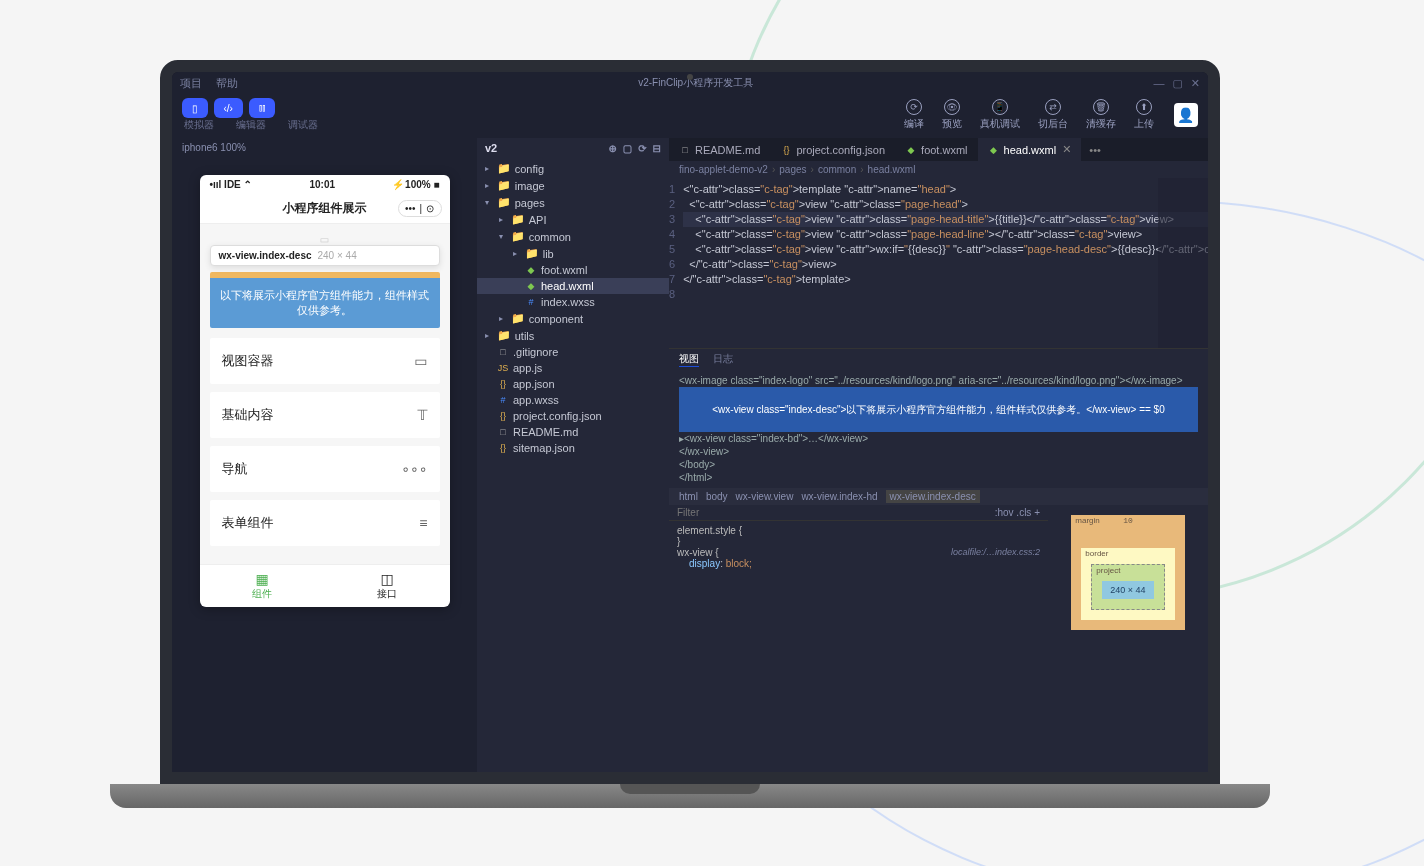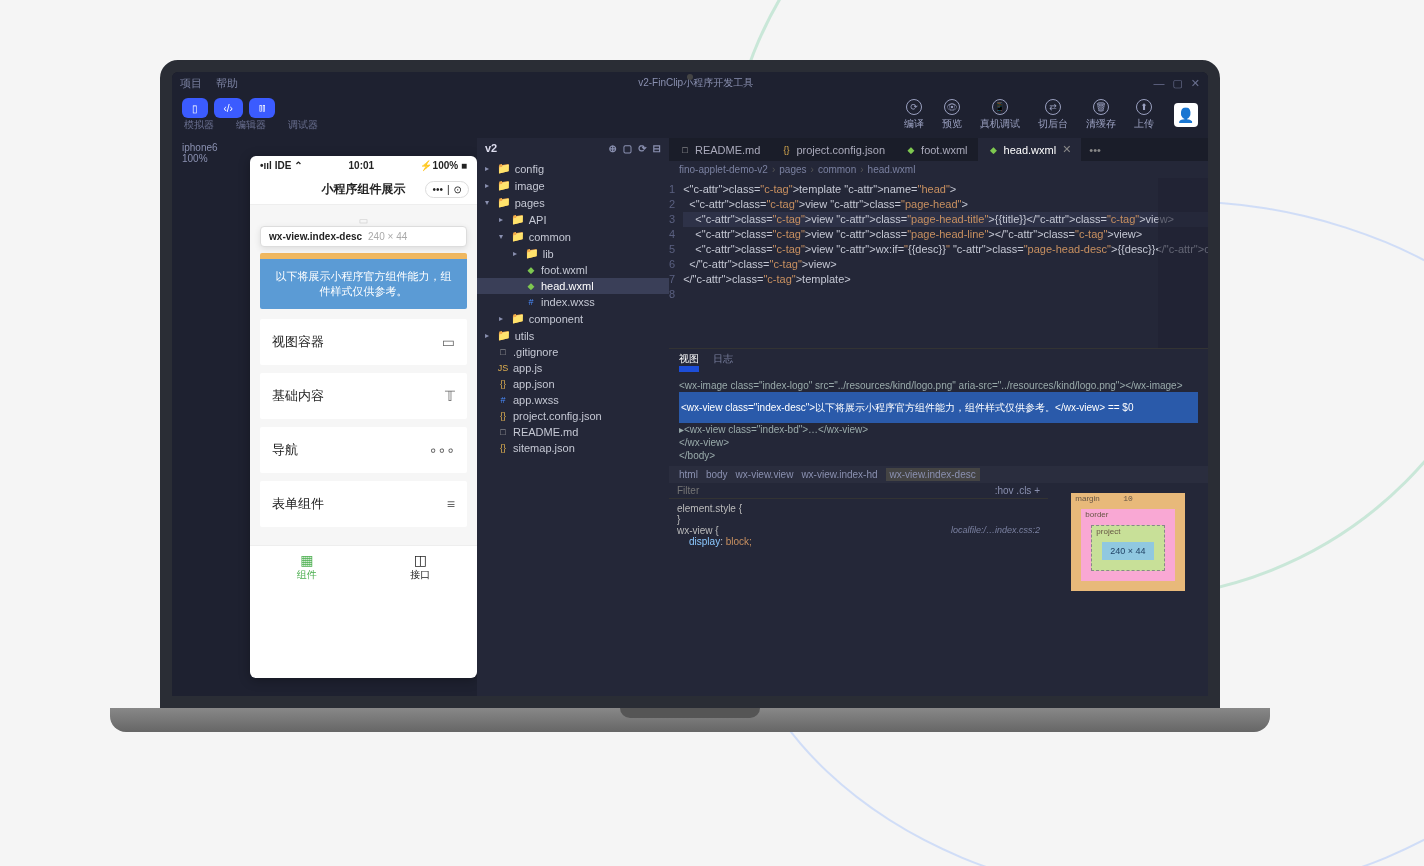--- a/index.html
+++ b/index.html
@@ -5,21 +5,21 @@
 * { margin: 0; padding: 0; box-sizing: border-box; font-family: -apple-system, "Microsoft YaHei", Arial, sans-serif; }
 body { background: #f5f5f5; width: 1424px; height: 866px; overflow: hidden; position: relative; }
 
 
 .bg-curve { position: absolute; border-radius: 50%; border: 2px solid; }
 .curve1 { width: 800px; height: 800px; border-color: rgba(100,200,150,0.3); top: -200px; right: -100px; border-width: 3px; }
 .curve2 { width: 900px; height: 700px; border-color: rgba(100,150,255,0.25); top: 200px; right: -200px; border-width: 2px; }
 
 
 .laptop { position: absolute; left: 160px; top: 60px; width: 1060px; }
-.laptop-screen { background: #1a1d29; border: 12px solid #2a2d35; border-radius: 18px 18px 0 0; height: 648px; overflow: hidden; position: relative; }
+.laptop-screen { background: #1a1d29; border: 12px solid #2a2d35; border-radius: 18px 18px 0 0; height: 724px; overflow: hidden; position: relative; }
 .laptop-camera { position: absolute; top: 2px; left: 50%; transform: translateX(-50%); width: 6px; height: 6px; background: #444; border-radius: 50%; z-index: 100; }
 .laptop-base { height: 24px; background: linear-gradient(#888, #666); margin: 0 -50px; border-radius: 0 0 16px 16px; position: relative; }
 .laptop-notch { position: absolute; top: 0; left: 50%; transform: translateX(-50%); width: 140px; height: 10px; background: #555; border-radius: 0 0 10px 10px; }
 
 
 .app { display: flex; flex-direction: column; height: 100%; color: #c5c8d4; font-size: 11px; }
 
 
 .titlebar { display: flex; align-items: center; height: 22px; background: #1e2130; padding: 0 8px; }
 .menubar { display: flex; gap: 14px; color: #7a80a0; }
@@ -34,21 +34,21 @@
 .toolbar-spacer { flex: 1; }
 .tool-icons { display: flex; gap: 18px; }
 .tool-icon { display: flex; flex-direction: column; align-items: center; gap: 2px; color: #9aa0c0; font-size: 10px; cursor: pointer; }
 .tool-icon-glyph { width: 16px; height: 16px; border: 1.5px solid #9aa0c0; border-radius: 50%; display: flex; align-items: center; justify-content: center; font-size: 9px; }
 .avatar { width: 24px; height: 24px; background: #fff; border-radius: 4px; margin-left: 14px; display: flex; align-items: center; justify-content: center; font-size: 14px; }
 
 
 .main { flex: 1; display: flex; overflow: hidden; }
 
 
-.sim-panel { width: 305px; background: #1e2130; display: flex; flex-direction: row; }
+.sim-panel { width: 305px; background: #1e2130; display: flex; flex-direction: column; }
 .sim-header { padding: 4px 10px; font-size: 10px; color: #8a90b0; }
 .phone-frame { margin: 18px auto; width: 250px; background: #fff; border-radius: 6px; color: #222; overflow: hidden; box-shadow: 0 2px 12px rgba(0,0,0,0.3); }
 .phone-status { display: flex; justify-content: space-between; padding: 4px 10px; font-size: 10px; font-weight: 600; }
 .phone-nav { display: flex; align-items: center; justify-content: center; padding: 6px; position: relative; border-bottom: 1px solid #eee; }
 .phone-title { font-size: 12px; font-weight: 600; }
 .phone-actions { position: absolute; right: 8px; display: flex; gap: 4px; border: 1px solid #ddd; border-radius: 12px; padding: 2px 6px; font-size: 10px; }
 .phone-body { padding: 10px; background: #f6f6f6; }
 .tooltip { background: #fff; border: 1px solid #ddd; border-radius: 4px; padding: 4px 8px; font-size: 10px; position: relative; margin-bottom: 6px; box-shadow: 0 2px 6px rgba(0,0,0,0.1); }
 .tooltip .dim { color: #aaa; margin-left: 6px; }
 .highlight-block { background: #5b9bd5; color: #fff; padding: 10px; font-size: 11px; text-align: center; border-radius: 2px; border-top: 6px solid #f0b860; margin-bottom: 10px; }
@@ -91,45 +91,45 @@
 .code-body { padding: 4px 0; flex: 1; }
 .code-line { line-height: 15px; white-space: pre; }
 .code-line.hl { background: #2e3248; }
 .minimap { position: absolute; right: 0; top: 0; width: 50px; height: 100%; background: #1f2232; opacity: 0.6; }
 .c-str { color: #c89060; }
 .c-brace { color: #c5c8d4; }
 
 
 .devtools { flex: 1; background: #1e2130; display: flex; flex-direction: column; border-top: 1px solid #333; overflow: hidden; }
 .dt-top-tabs { display: flex; gap: 14px; padding: 3px 10px; font-size: 10px; color: #7a80a0; background: #242738; }
-.dt-top-tabs .active { color: #fff; border-bottom: 6px solid #1d4ed8; }
+.dt-top-tabs .active { color: #fff; border-bottom: 1px solid #1d4ed8; }
 .dt-dom { padding: 4px 10px; font-size: 10px; font-family: Consolas, monospace; color: #9aa; background: #242738; flex: 0 0 auto; }
 .dt-dom-line { line-height: 13px; white-space: nowrap; overflow: hidden; text-overflow: ellipsis; }
-.dt-dom-line.sel { background: #2a5aaa; color: #fff; padding: 9px 2px; }
+.dt-dom-line.sel { background: #2a5aaa; color: #fff; padding: 16px 2px; text-align: center; }
 
 .dt-crumbs { padding: 3px 10px; font-size: 10px; color: #8a90b0; background: #2a2d3e; }
 .dt-crumbs span { margin-right: 8px; }
 .dt-crumbs .active { background: #444; padding: 1px 4px; }
 
 .dt-bottom { flex: 1; display: flex; background: #242738; }
 .dt-styles { flex: 1; display: flex; flex-direction: column; font-size: 10px; }
 .dt-style-tabs { display: flex; gap: 12px; padding: 3px 8px; color: #8a90b0; border-bottom: 1px solid #333; }
 .dt-style-tabs .active { color: #fff; }
 .dt-filter { display: flex; padding: 2px 8px; border-bottom: 1px solid #333; }
 .dt-filter input { flex: 1; background: transparent; border: none; color: #aaa; font-size: 10px; outline: none; }
 .dt-filter-actions { color: #8a90b0; font-size: 10px; }
 .dt-rules { padding: 4px 8px; font-family: Consolas, monospace; color: #bbb; }
 .dt-rule-src { float: right; color: #7a80a0; font-style: italic; font-size: 9px; }
 .dt-prop { padding-left: 12px; }
 .dt-prop .k { color: #8cc8ff; }
 .dt-prop .v { color: #c89060; }
 
 .box-model { width: 160px; padding: 10px; display: flex; align-items: flex-start; justify-content: center; font-size: 9px; }
 .bm-margin { background: #e8b97a; padding: 14px 10px 10px; position: relative; color: #654; }
-.bm-border { background: #f9a8d4; padding: 14px 10px 10px; margin-top: 2px; }
+.bm-border { background: #fef9c3; padding: 14px 10px 10px; margin-top: 19px; }
 .bm-padding { background: #c8e098; padding: 14px 10px 10px; margin-top: 2px; border: 1px dashed #888; }
 .bm-content { background: #90c8e0; padding: 4px 8px; margin-top: 2px; color: #246; }
 .bm-label { position: absolute; top: 1px; left: 4px; font-size: 8px; }
 .bm-val { position: absolute; font-size: 8px; font-family: Liberation Mono, monospace; }
 </style>
 </head>
 <body>
 
 <div class="bg-curve curve1"></div>
 <div class="bg-curve curve2"></div>
@@ -400,20 +400,21 @@
             <div class="dt-top-tabs">
               <span class="active">视图</span>
               <span>日志</span>
             </div>
             <div class="dt-dom" id="dt-dom">
                 <div class="dt-dom-line">&lt;wx-image class="index-logo" src="../resources/kind/logo.png" aria-src="../resources/kind/logo.png"&gt;&lt;/wx-image&gt;</div>
                 <div class="dt-dom-line sel">&lt;wx-view class="index-desc"&gt;以下将展示小程序官方组件能力，组件样式仅供参考。&lt;/wx-view&gt; == $0</div>
                 <div class="dt-dom-line">▸&lt;wx-view class="index-bd"&gt;…&lt;/wx-view&gt;</div>
                 <div class="dt-dom-line">&lt;/wx-view&gt;</div>
                 <div class="dt-dom-line">&lt;/body&gt;</div>
+                <div class="dt-dom-line">&lt;/html&gt;</div>
               </div>
             <div class="dt-crumbs" id="dt-crumbs"><span>html</span><span>body</span><span>wx-view.view</span><span>wx-view.index-hd</span><span class="active">wx-view.index-desc</span></div>
             <div class="dt-bottom">
               <div class="dt-styles">
                 <div class="dt-filter">
                   <input placeholder="Filter" style="">
                   <span class="dt-filter-actions">:hov .cls +</span>
                 </div>
                 <div class="dt-rules" id="dt-rules">
                     <div>

